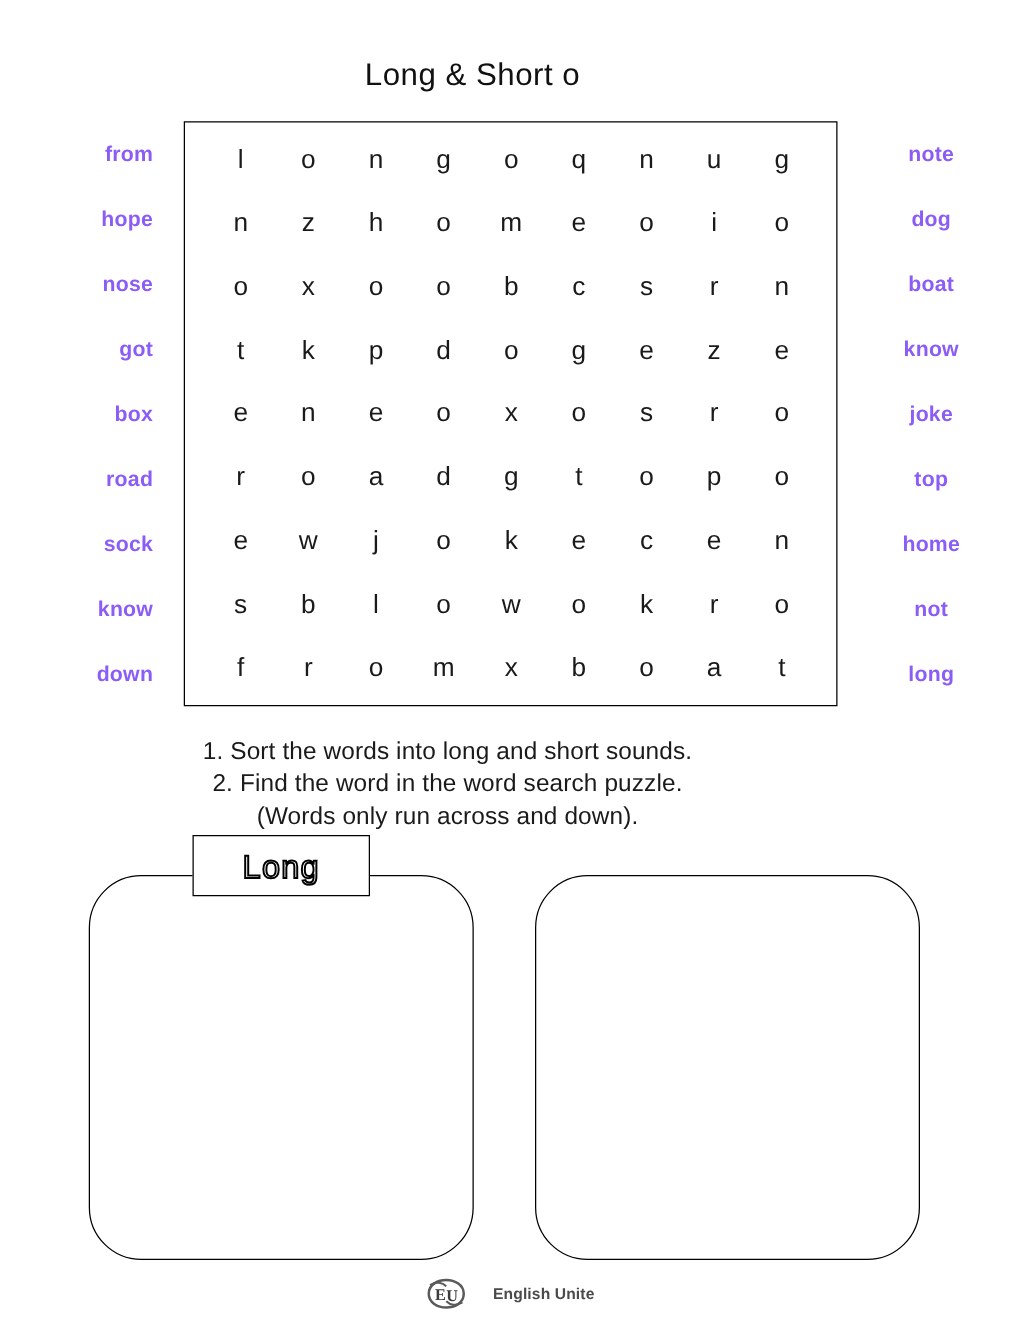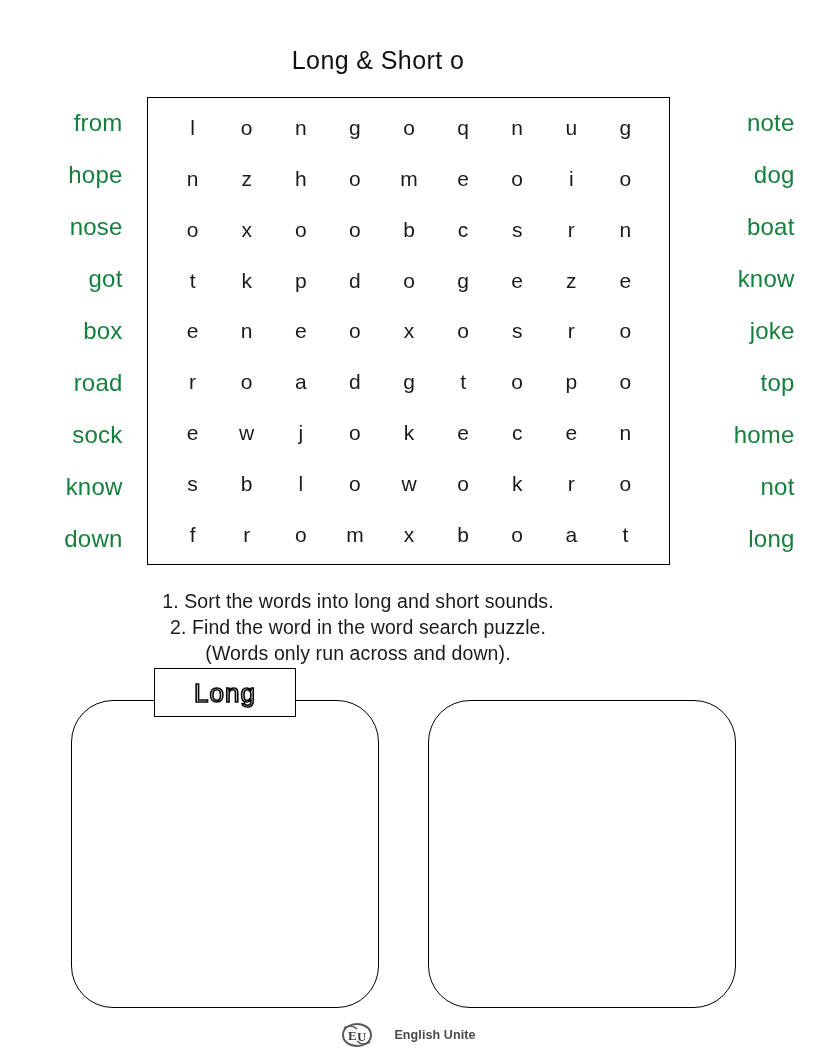--- a/index.html
+++ b/index.html
@@ -46,28 +46,29 @@
     display: flex;
     flex-direction: column;
     justify-content: space-around;
     box-sizing: border-box;
   }
   #word-list-left {
     text-align: right;
     padding-right: 24px;
   }
   #word-list-right {
-    text-align: right;
+    text-align: center;
     padding-left: 26px;
   }
   .word-item {
-    font-size: 24px;
+    font-size: 17px;
     line-height: 1;
-    color: #15803d;
+    color: #8b5cf6;
     letter-spacing: 0.2px;
+    font-weight: bold;
   }
 
   #letter-grid {
     width: 523px;
     border: 1.6px solid #000;
     box-sizing: border-box;
     display: flex;
     flex-direction: column;
     justify-content: space-around;
     padding: 4px 16px 4px 18px;

